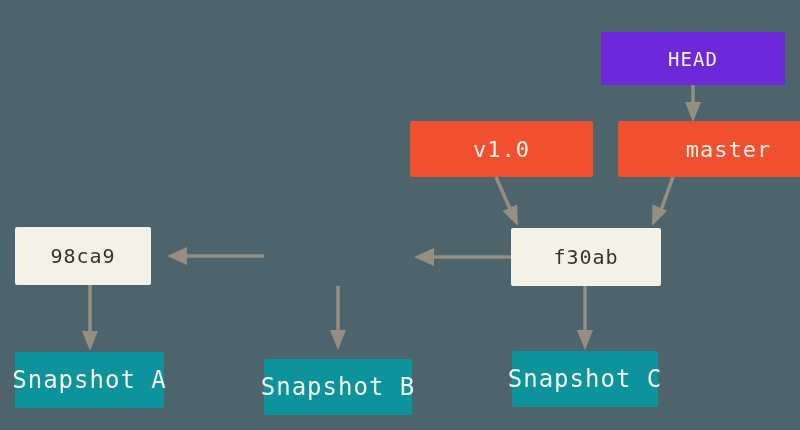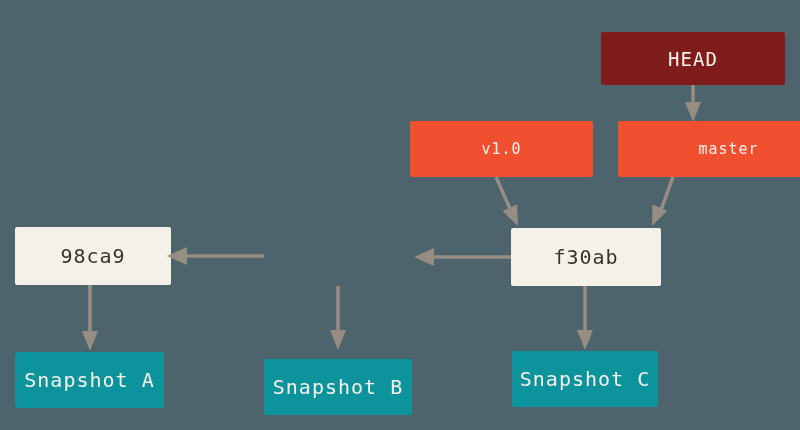--- a/index.html
+++ b/index.html
@@ -30,32 +30,32 @@
     align-items: center;
     justify-content: center;
     border-radius: 2px;
     z-index: 1;
     box-sizing: border-box;
   }
   .node span {
     white-space: pre;
     letter-spacing: 1px;
   }
-  .node-pointer { background: #7f1d1d; color: #f5f2ea; font-size: 19px; }
-  .node-ref     { background: #f04f30; color: #f5f2ea; font-size: 15px; }
+  .node-pointer { background: #6d28d9; color: #f5f2ea; font-size: 19px; }
+  .node-ref     { background: #f04f30; color: #f5f2ea; font-size: 22px; }
   .node-commit  { background: #f4f1e8; color: #38342c; font-size: 20px; }
-  .node-snapshot{ background: #0d939c; color: #f5f2ea; font-size: 20px; }
+  .node-snapshot{ background: #0d939c; color: #f5f2ea; font-size: 24px; }
 
   
   .pos-head    { left: 601px; top:  32px; width: 184px; height: 53px; }
   .pos-master  { left: 618px; top: 121px; width: 184px; height: 56px; padding-left: 37px; }
   .pos-v10     { left: 410px; top: 121px; width: 183px; height: 56px; }
   .pos-f30ab   { left: 511px; top: 228px; width: 150px; height: 58px; }
   .pos-34ac2   { left: 264px; top: 228px; width: 148px; height: 58px; }
-  .pos-98ca9   { left:  15px; top: 227px; width: 156px; height: 58px; }
+  .pos-98ca9   { left:  15px; top: 227px; width: 136px; height: 58px; }
   .pos-snap-a  { left:  15px; top: 352px; width: 149px; height: 56px; }
   .pos-snap-b  { left: 264px; top: 351px; width: 148px; height: 56px; margin-top: 8px; }
   .pos-snap-c  { left: 512px; top: 351px; width: 146px; height: 56px; }
 
   .arrow-layer line    { stroke: #968e83; stroke-width: 3.5; }
   .arrow-layer polygon { fill: #968e83; }
 </style>
 </head>
 <body>
 

